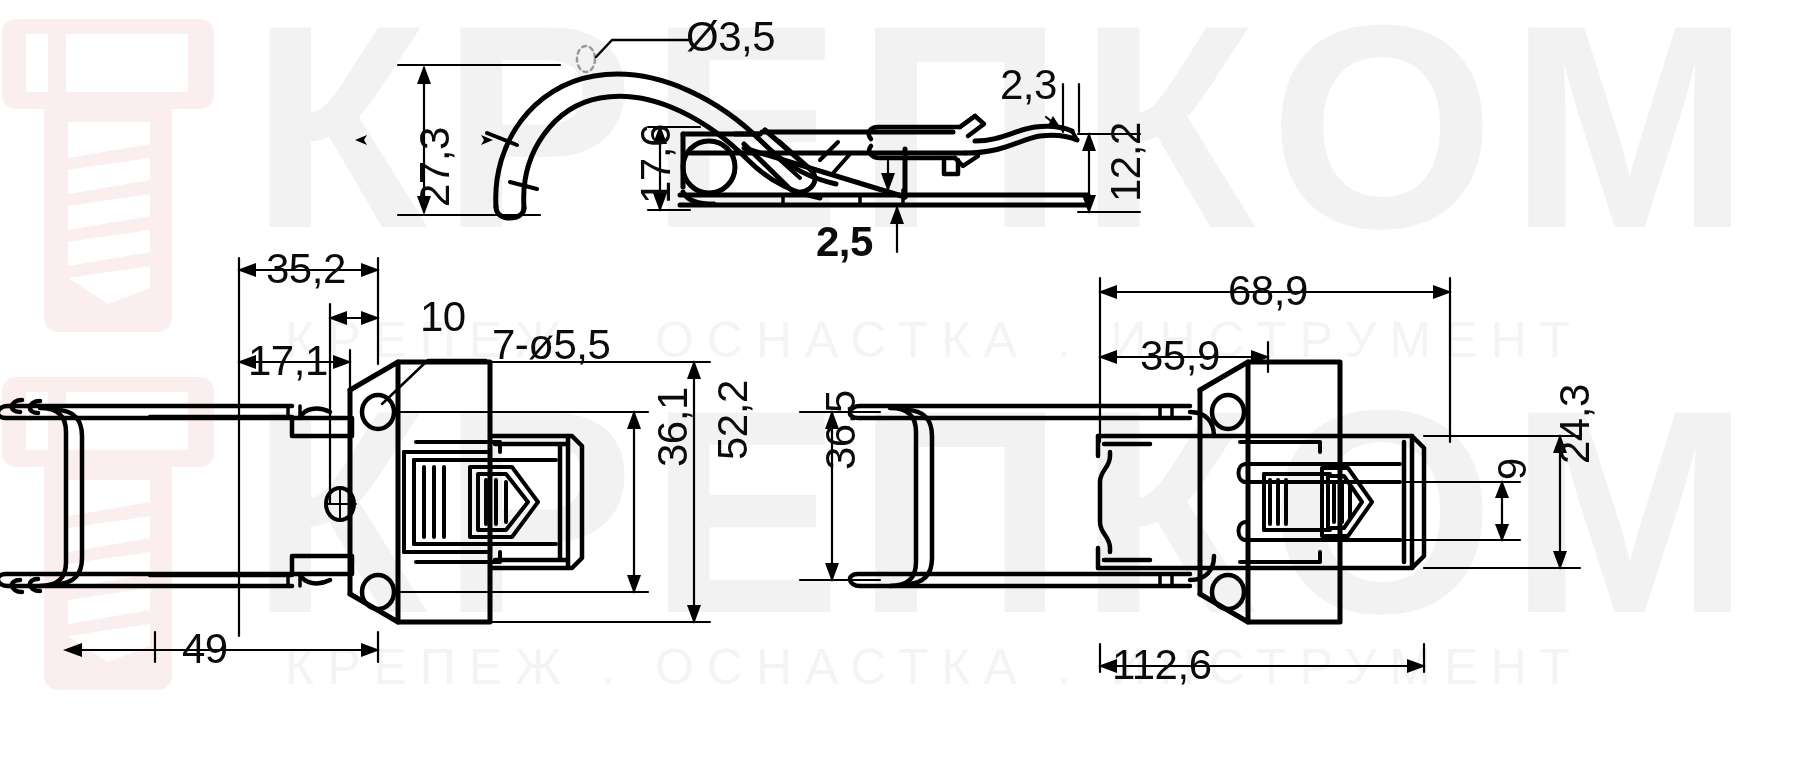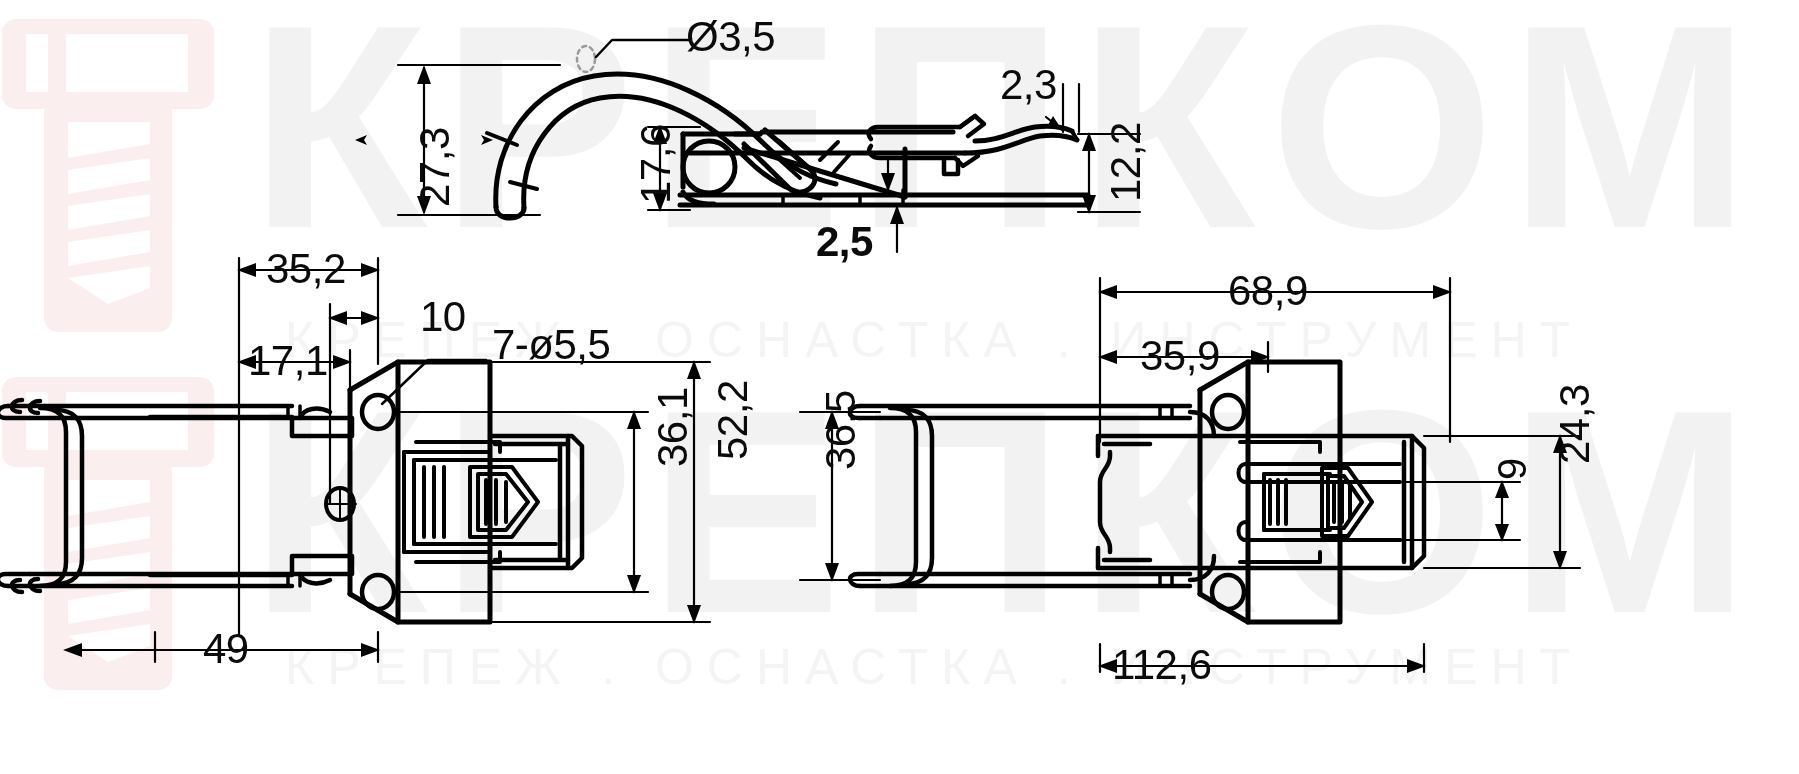--- a/index.html
+++ b/index.html
@@ -428,21 +428,21 @@
     <div class="dim" style="left:400px; top:284px;margin-left:20px;">10</div>
 
     <div class="dim" style="left:248px; top:328px;">17,1</div>
 
     <div class="dim" style="left:492px; top:312px;">7-ø5,5</div>
 
     <div class="dim vert" style="left:652px; top:455px; transform:rotate(-90deg);">36,1</div>
 
     <div class="dim vert" style="left:712px; top:448px; transform:rotate(-90deg);">52,2</div>
 
-    <div class="dim" style="left:182px; top:616px;margin-left:21px;">49</div>
+    <div class="dim" style="left:182px; top:616px;">49</div>
 
     <div class="dim" style="left:1228px; top:258px;text-align:center;">68,9</div>
 
     <div class="dim" style="left:1140px; top:323px;">35,9</div>
 
     <div class="dim vert" style="left:820px; top:458px; transform:rotate(-90deg);">36,5</div>
 
     <div class="dim vert small" style="left:1492px; top:468px; transform:rotate(-90deg);">9</div>
 
     <div class="dim vert" style="left:1554px; top:452px; transform:rotate(-90deg);">24,3</div>

